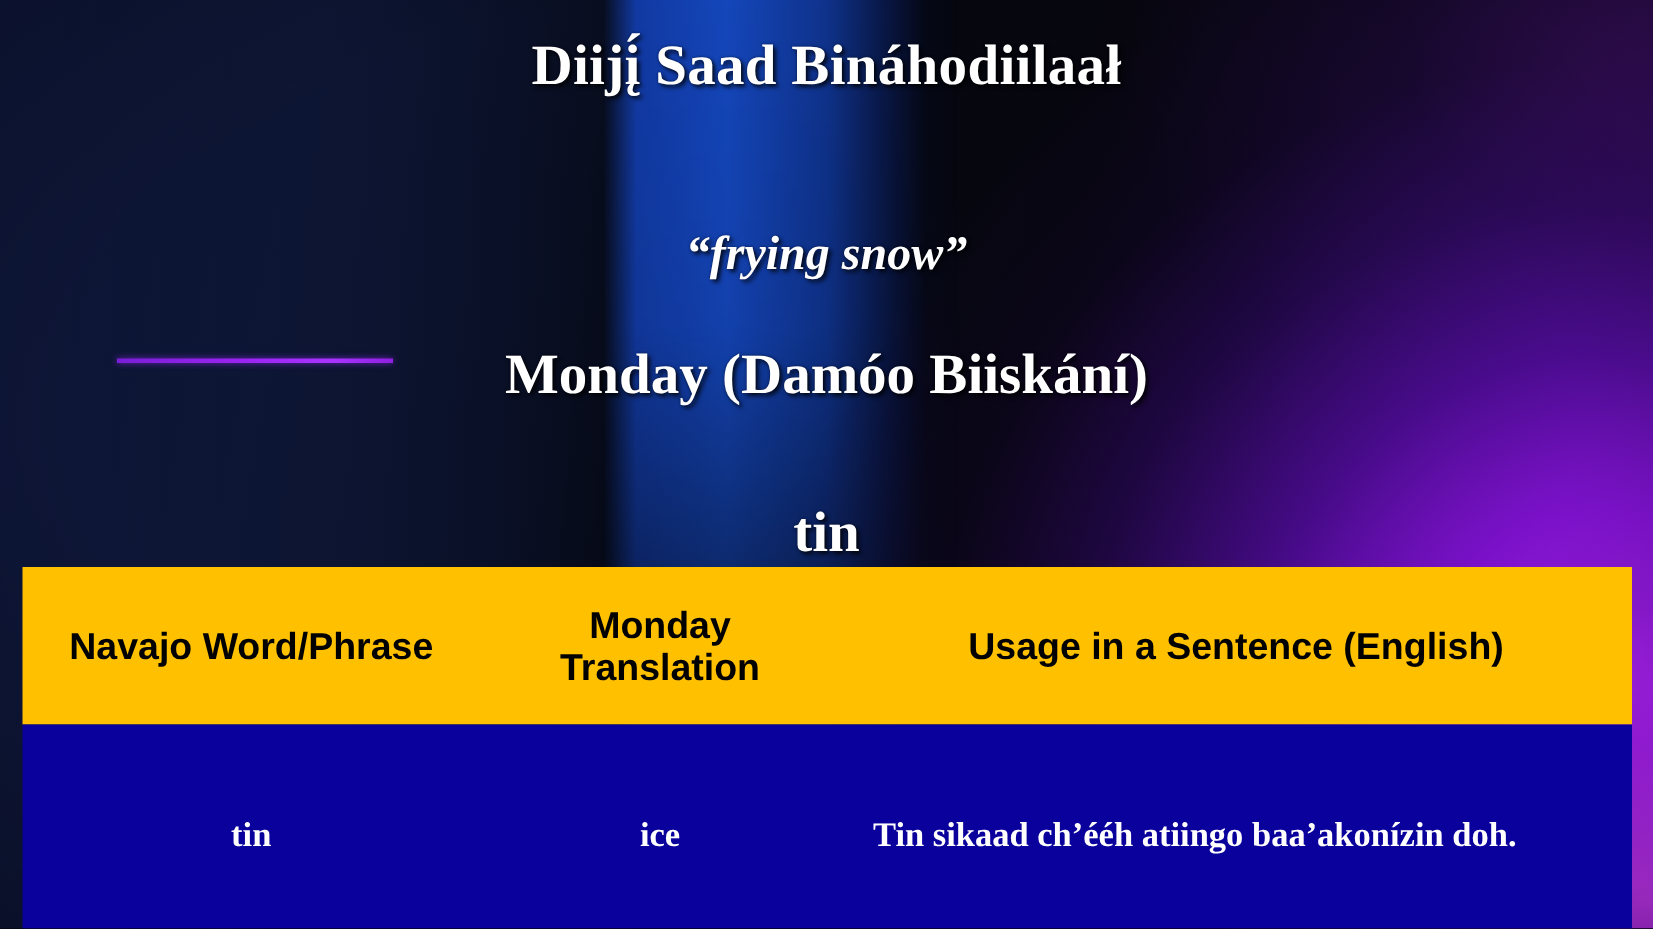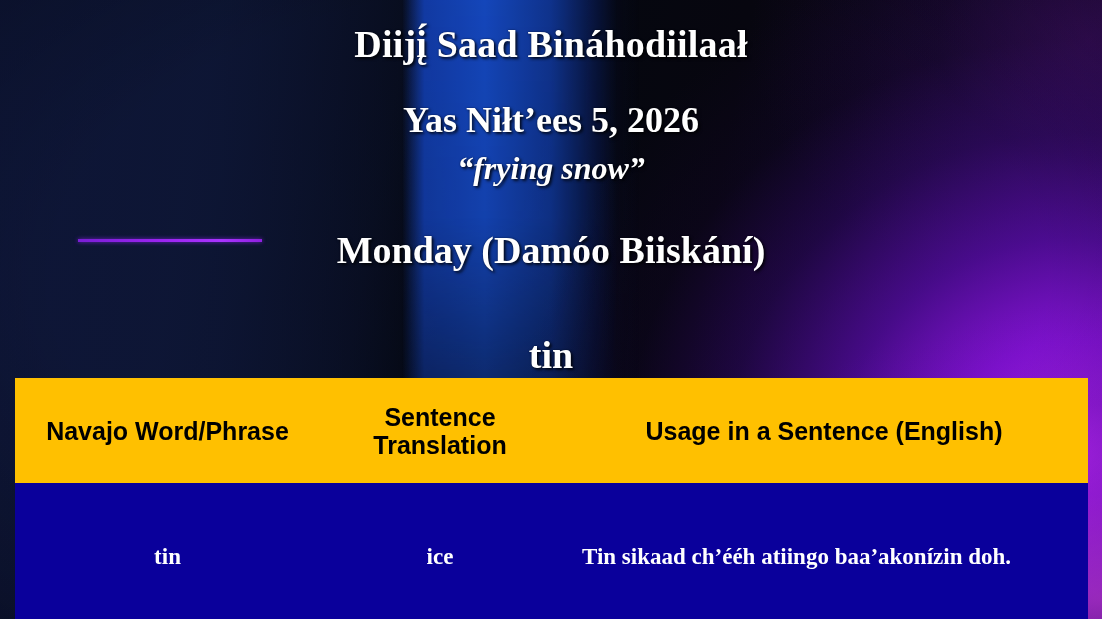--- a/index.html
+++ b/index.html
@@ -173,36 +173,35 @@
   <div class="bg-layer bg-blueband"></div>
   <div class="bg-layer bg-topright"></div>
   <div class="bg-layer bg-violet"></div>
   <div class="bg-layer bg-violet2"></div>
   <div class="bg-layer bg-vignette"></div>
 
   <div class="accent-rule"></div>
 
   <div class="content">
     <div class="line title-main">Diijį́ Saad Bináhodiilaał</div>
-    <div class="line date-line">Yas Niłt’ees 5, 2026</div>
     <div class="line date-gloss">“frying snow”</div>
     <div class="line weekday">Monday (Damóo Biiskání)</div>
     <div class="line wotd-word">tin</div>
   </div>
 
   <table class="vocab-table">
     <colgroup>
       <col class="col-word">
         <col class="col-trans">
         <col class="col-usage">
     </colgroup>
     <thead>
       <tr>
         <th>Navajo Word/Phrase</th>
-        <th>Sentence Translation</th>
+        <th>Monday Translation</th>
         <th>Usage in a Sentence (English)</th>
       </tr>
     </thead>
     <tbody>
       <tr>
         <td class="cell-word">tin</td>
         <td class="cell-trans">ice</td>
         <td class="cell-usage">Tin sikaad ch’ééh atiingo baa’akonízin doh.</td>
       </tr>
     </tbody>

